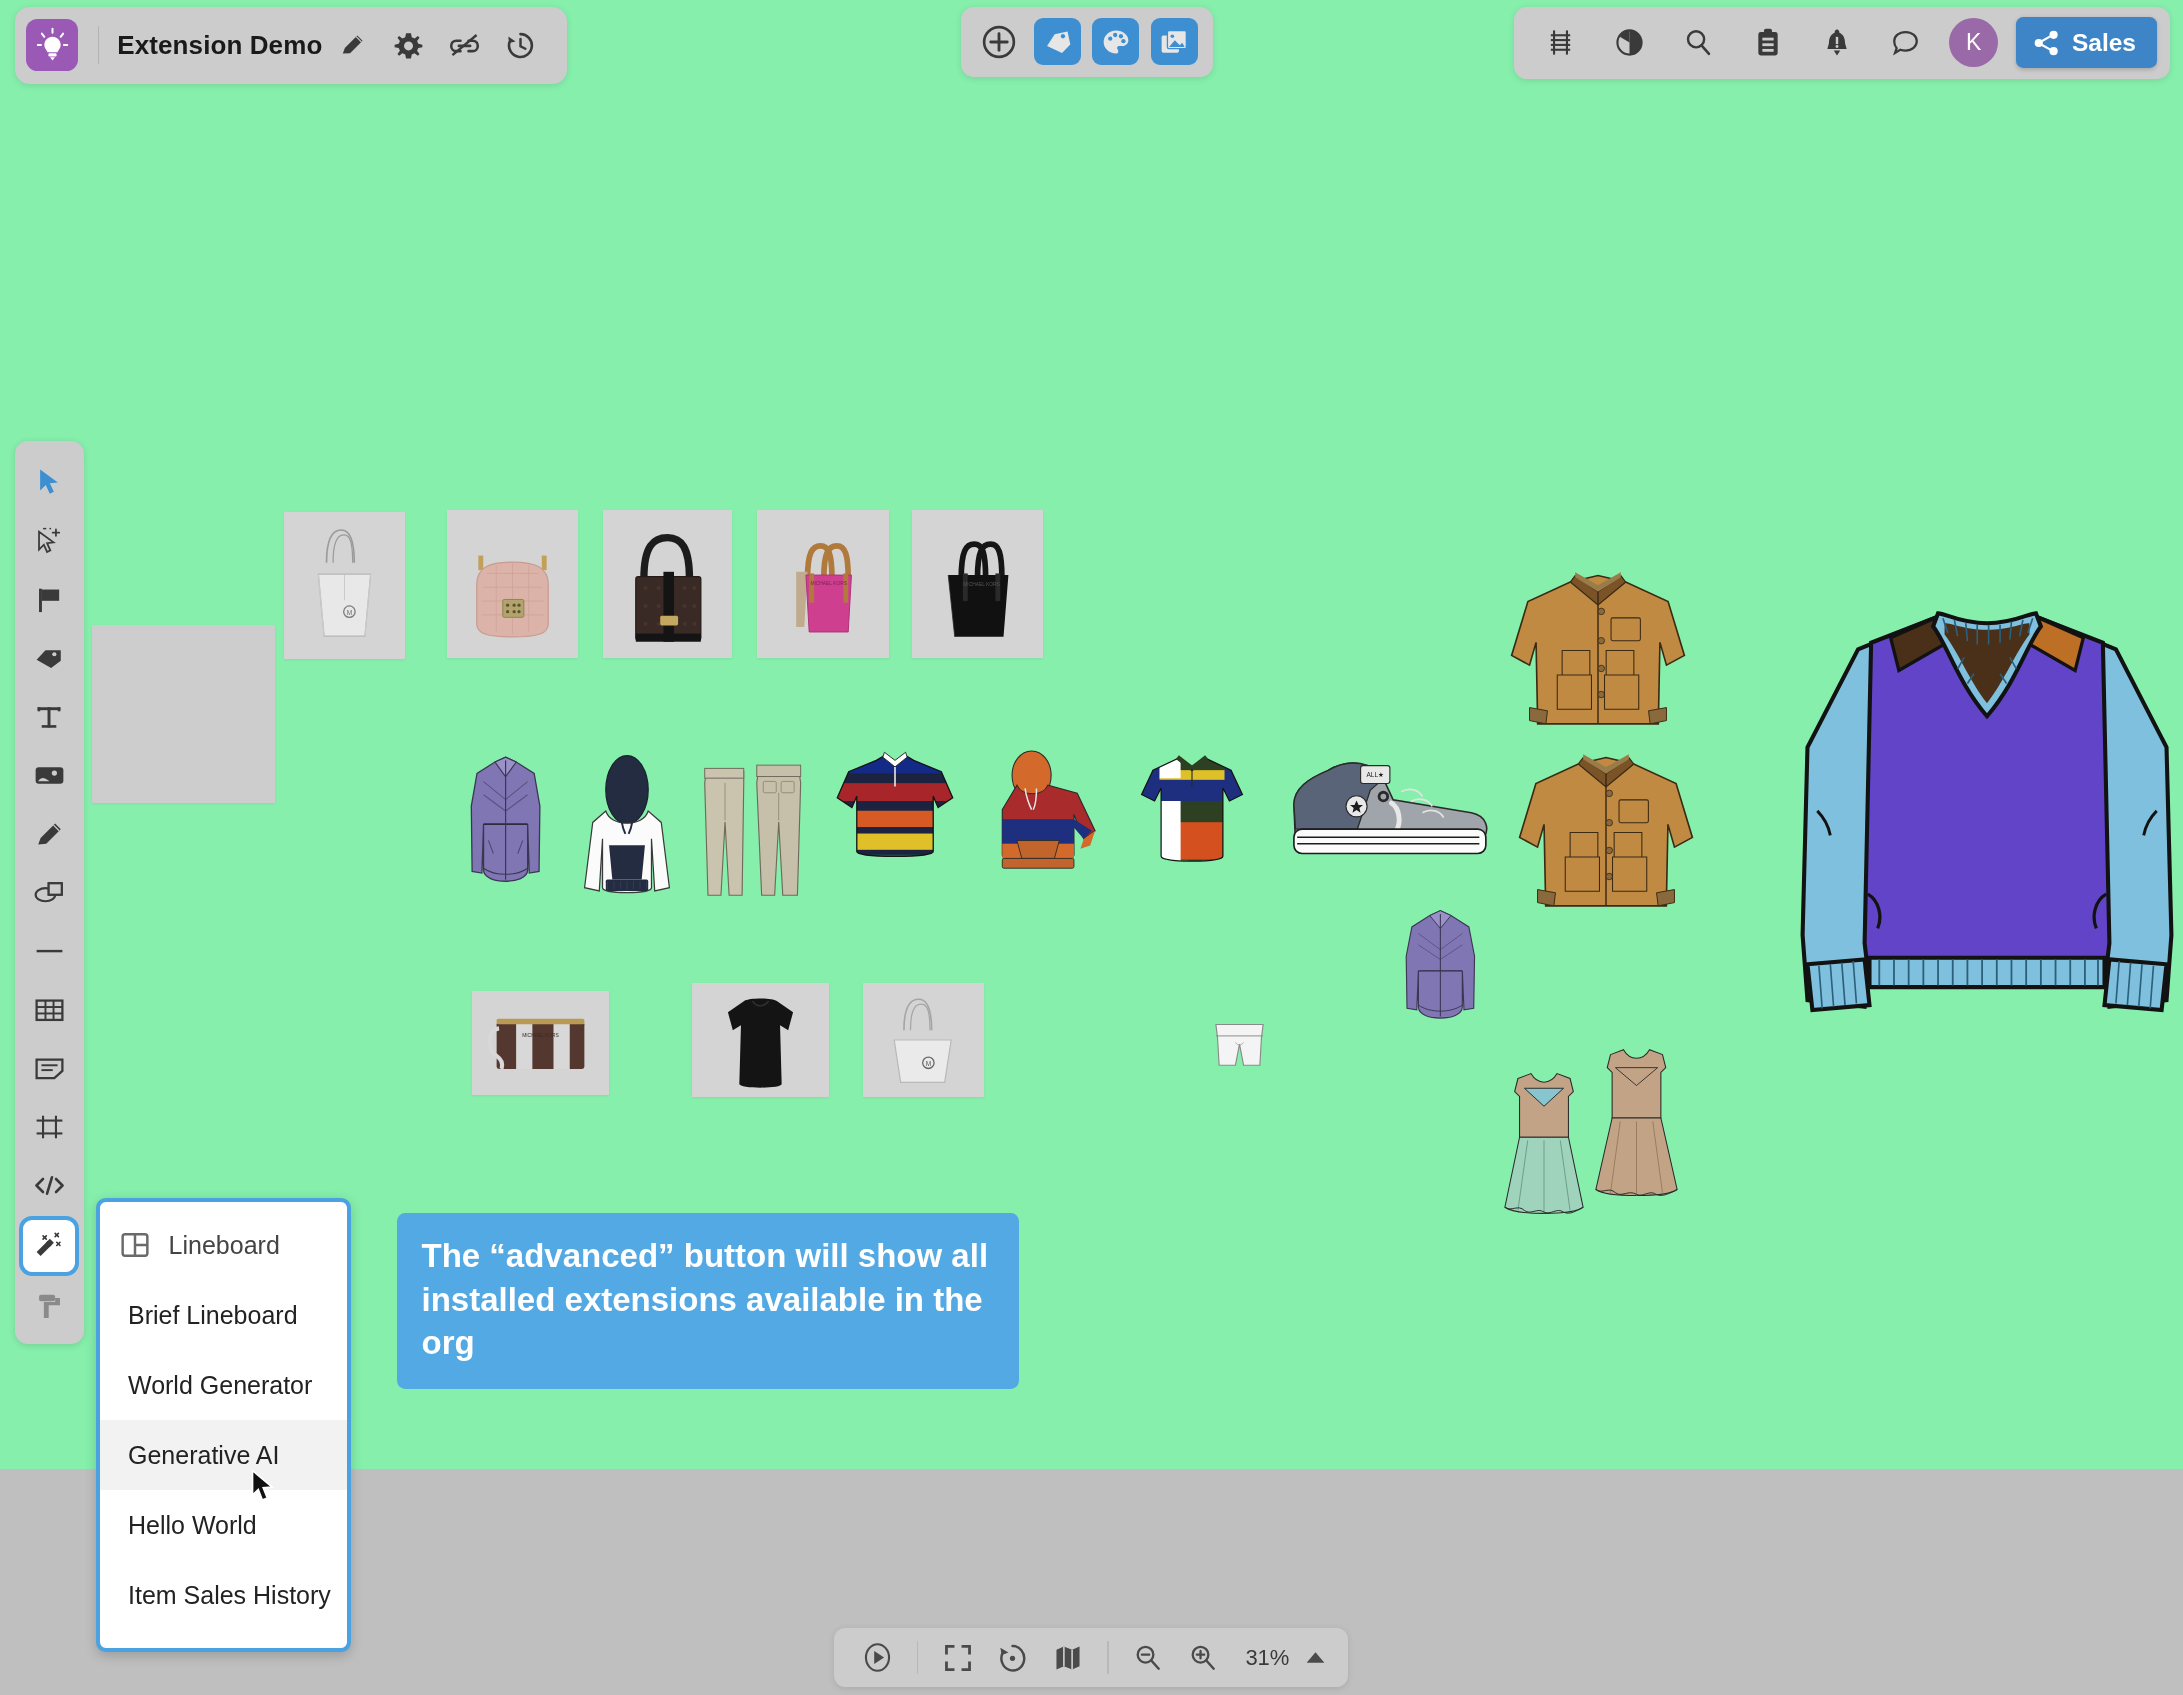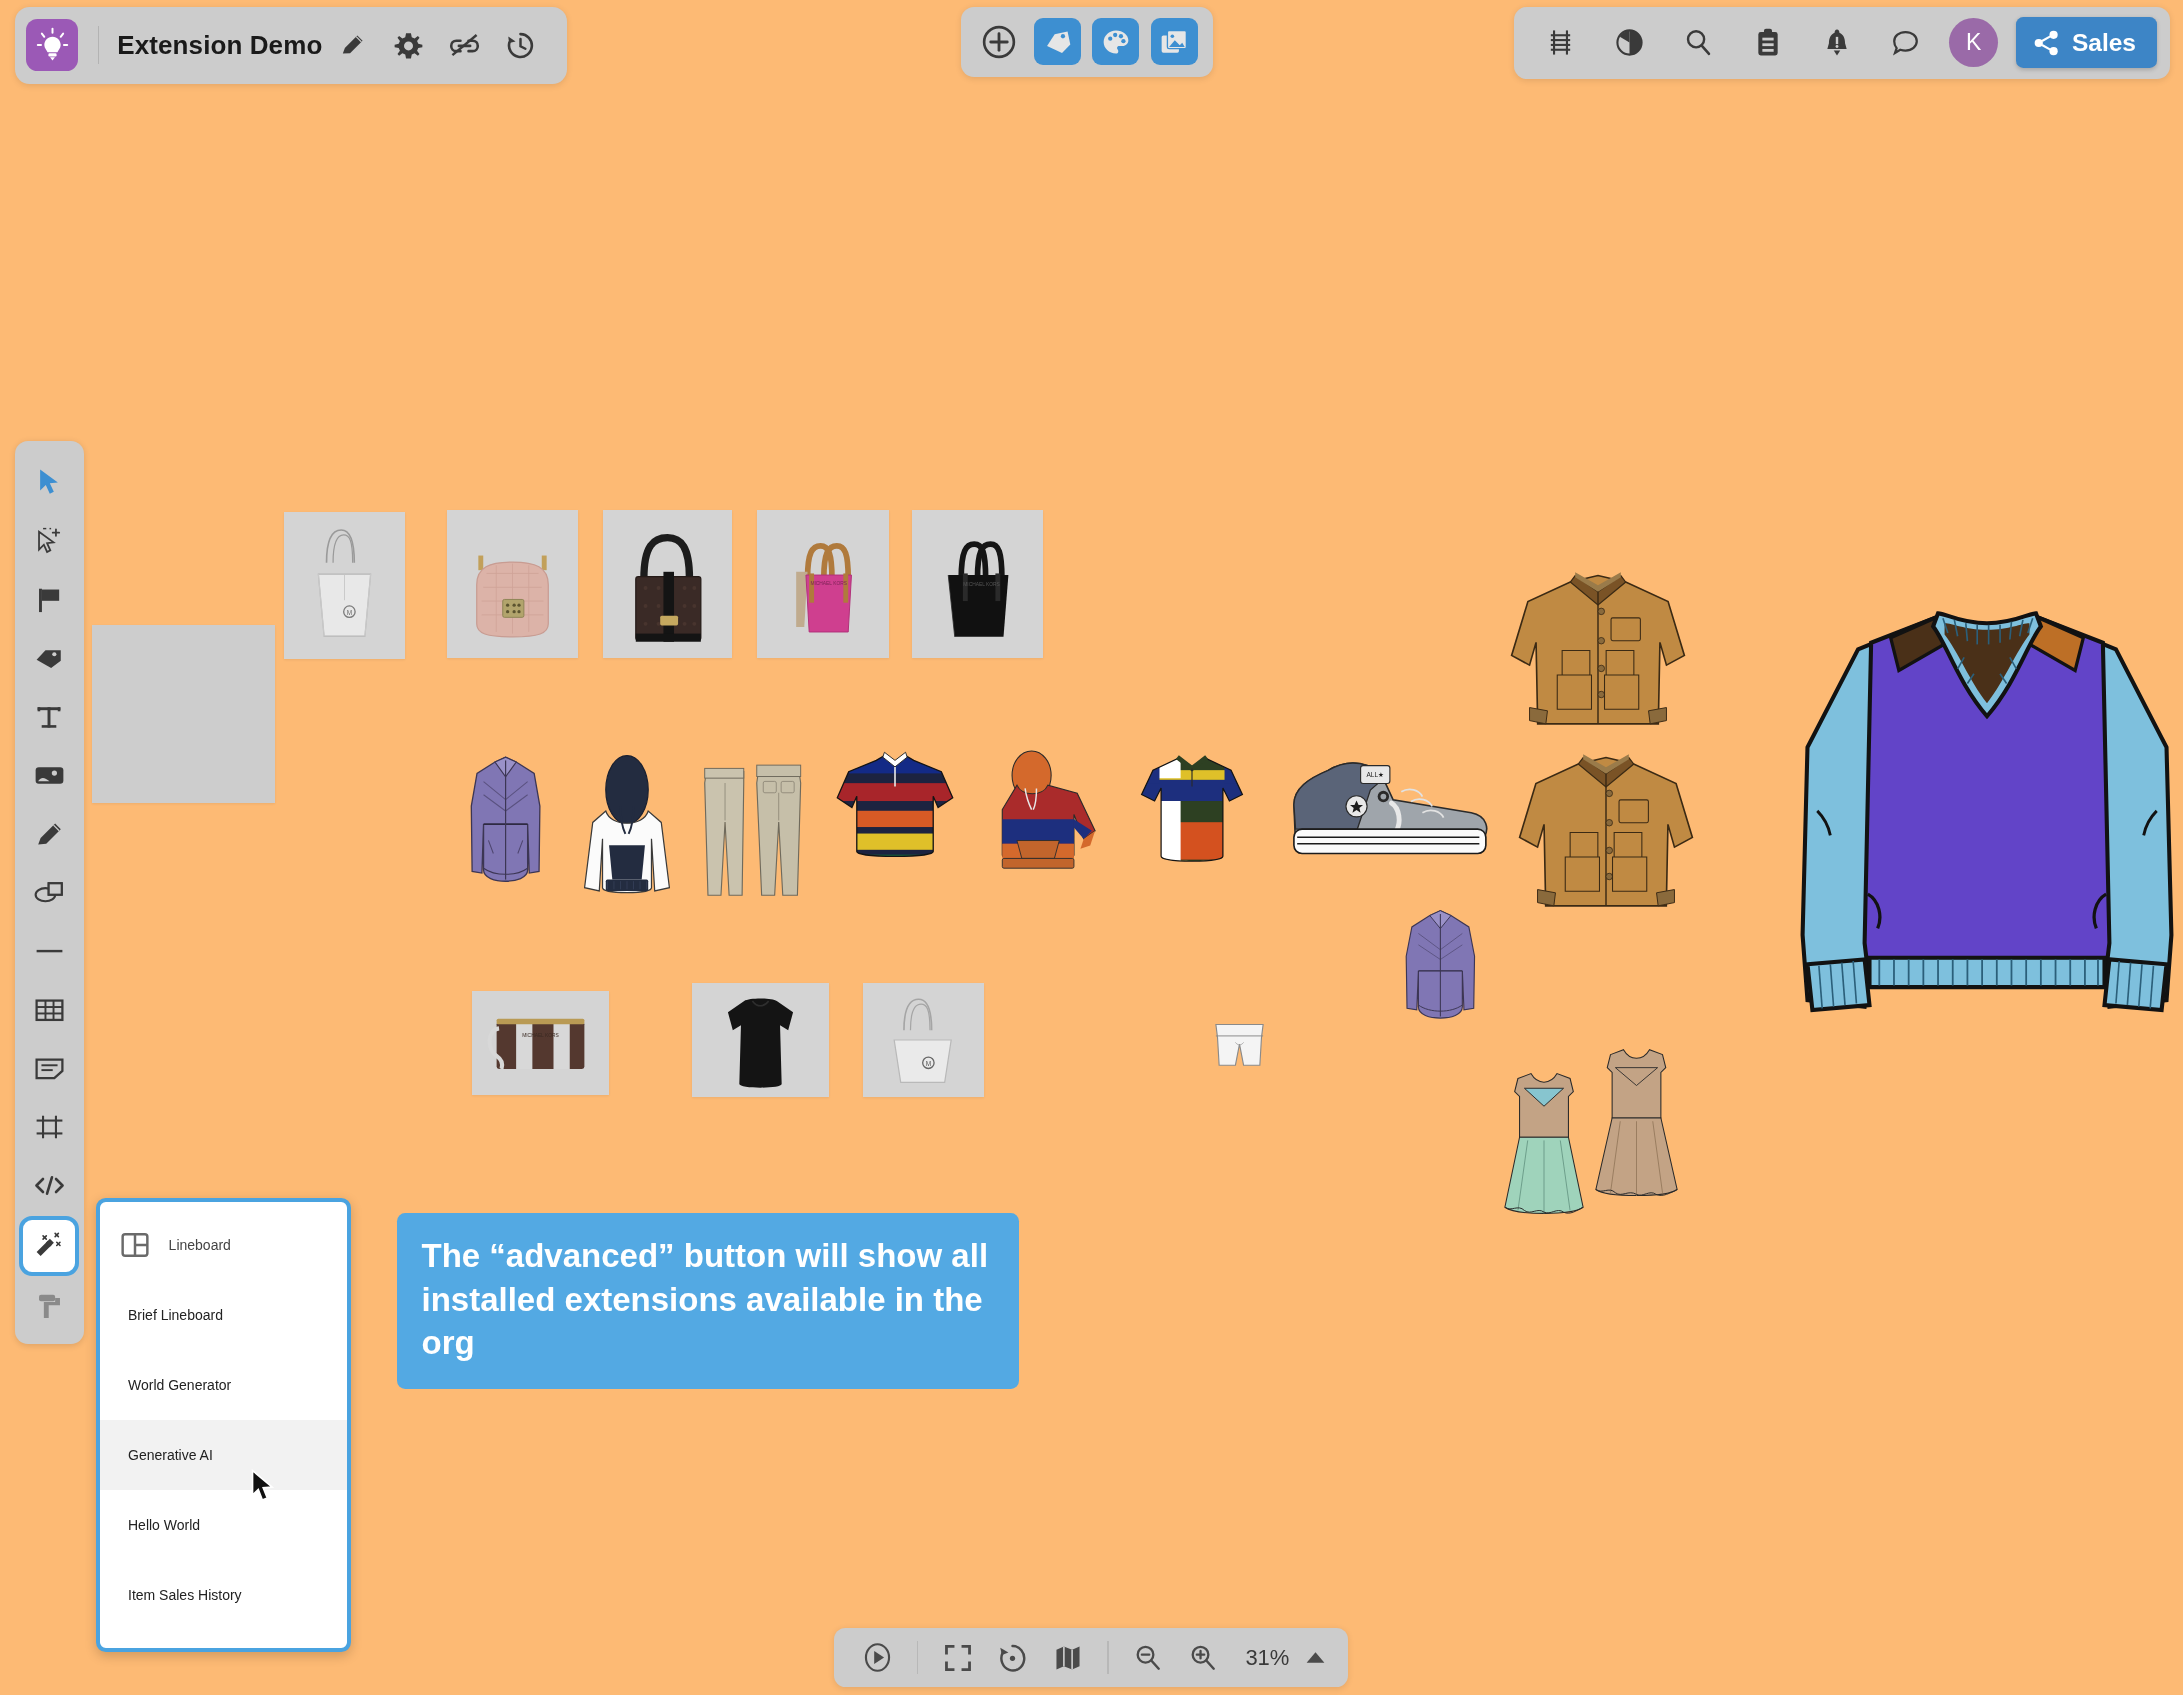--- a/index.html
+++ b/index.html
@@ -2,21 +2,21 @@
 <html style="font-size:13px"><head>
 <meta charset="utf-8">
 <style>
   * { box-sizing: border-box; margin: 0; padding: 0; }
   html, body {
     width: 2183px; height: 1695px;
     overflow: hidden;
     font-family: "Liberation Sans", sans-serif;
     background: #bfbfbf;
   }
-  #app { position: relative; width: 2183px; height: 1695px; background: #fdba74; }
+  #app { position: relative; width: 2183px; height: 1469px; background: #86efac; }
 
   
   .pill {
     position: absolute;
     background: #cccccc;
     border-radius: 14.7px;
     display: flex;
     align-items: center;
     box-shadow: 0 1.6px 6.5px rgba(0,0,0,0.10);
   }
@@ -99,21 +99,21 @@
     background: #ffffff;
     border: 4.9px solid #4aa3e0;
     border-radius: 9.8px;
     padding: 8.2px 0 18px;
     box-shadow: 0 3.3px 11.4px rgba(0,0,0,.18);
     overflow: hidden;
   }
   .mi {
     display: flex; align-items: center;
     height: 70px; padding: 0 28px;
-    font-size: 14px; color: #222;
+    font-size: 25px; color: #222;
     cursor: pointer; white-space: nowrap;
   }
   .mi.header { color: #444; padding-left: 21px; gap: 19.6px; }
   .mi.hl { background: #f2f2f2; }
 
   
   #callout {
     position: absolute; left: 397px; top: 1213px;
     width: 622px;
     background: #53a9e3;

